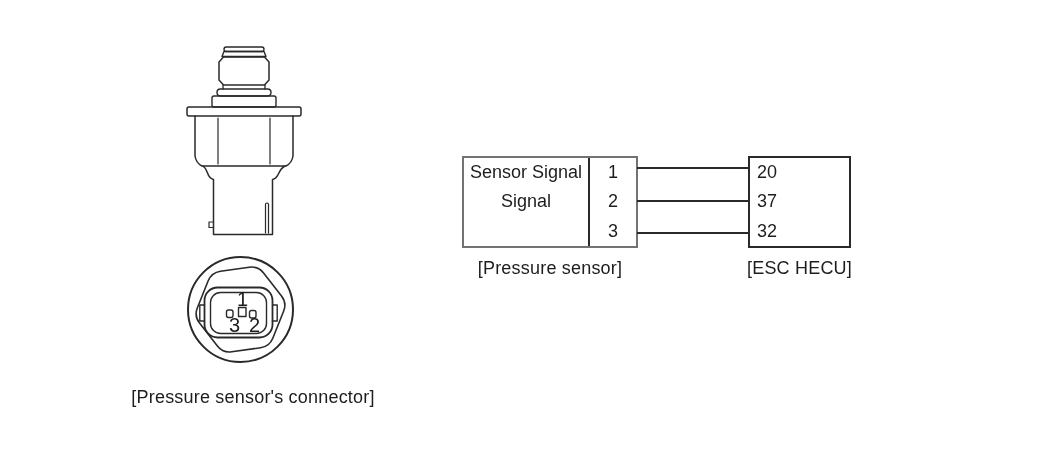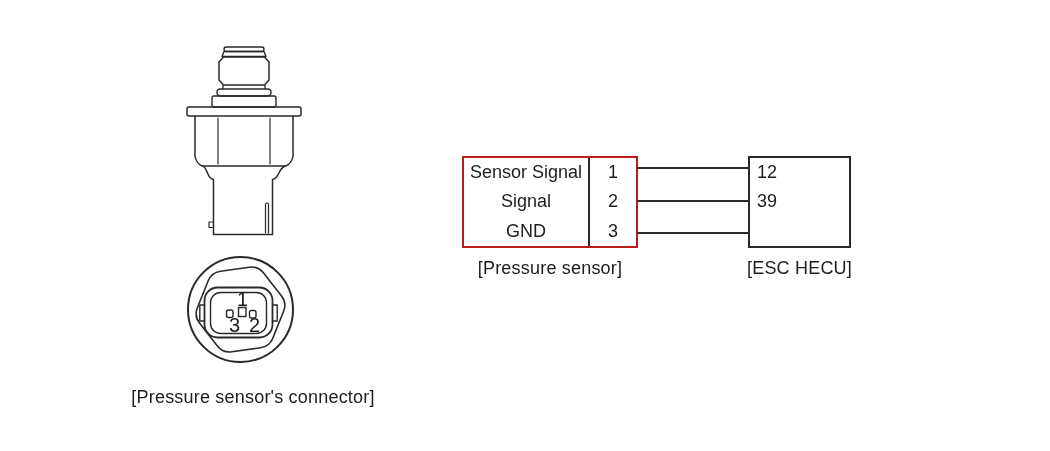--- a/index.html
+++ b/index.html
@@ -18,21 +18,21 @@
   .caption{
     position:absolute; font-size:18px; text-align:center;
     color:#1d1d1d; white-space:nowrap; letter-spacing:0.2px;
   }
   .cap-connector{ left:120px; top:387px; width:266px;text-align:center; }
   .cap-sensor-box{ left:458px; top:258px; width:184px; }
   .cap-hecu-box{ left:746px; top:258px; width:107px; }
 
   .pin-table{
     position:absolute; left:462px; top:156px; width:176px; height:92px;
-    border:2px solid #b91c1c;
+    border:2px solid #737373;
     display:grid; grid-template-columns:124px 48px; grid-template-rows:1fr 1fr 1fr;
     font-size:18px;
   }
   .pin-table .cell{ display:flex; align-items:center; justify-content:center; }
   .pin-table .pin-col{ border-left:2px solid #2a2a2a; }
   .pin-table .c1{ grid-column:1; }
   .pin-table .c2{ grid-column:2; }
 
   .hecu-box{
     position:absolute; left:748px; top:156px; width:103px; height:92px;
@@ -100,29 +100,29 @@
     </g>
   </svg>
 
   <div class="caption cap-connector">[Pressure sensor's connector]</div>
 
   <div class="pin-table">
     <div class="cell c1">Sensor Signal</div>
     <div class="cell c2 pin-col">1</div>
     <div class="cell c1">Signal</div>
     <div class="cell c2 pin-col">2</div>
-    <div class="cell c1">GND</div>
     <div class="cell c2 pin-col">3</div>
   </div>
 
   <div class="wire wire-1"></div>
   <div class="wire wire-2"></div>
   <div class="wire wire-3"></div>
 
   <div class="hecu-box">
-    <div class="cell">12</div>
-    <div class="cell">39</div>
+    <div class="cell">20</div>
+    <div class="cell">37</div>
+    <div class="cell">32</div>
   </div>
 
   <div class="caption cap-sensor-box">[Pressure sensor]</div>
   <div class="caption cap-hecu-box">[ESC HECU]</div>
 
 </div>
 
 </body></html>

